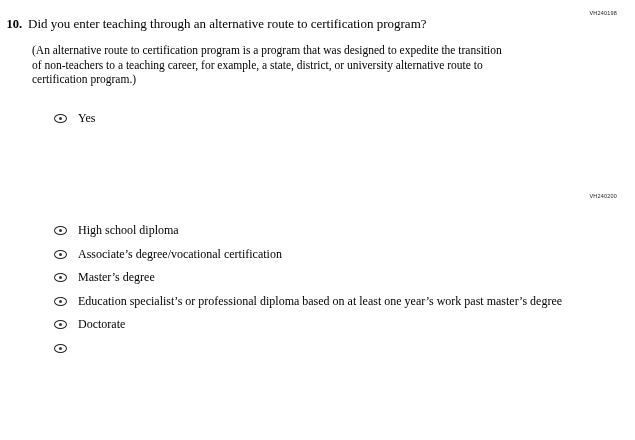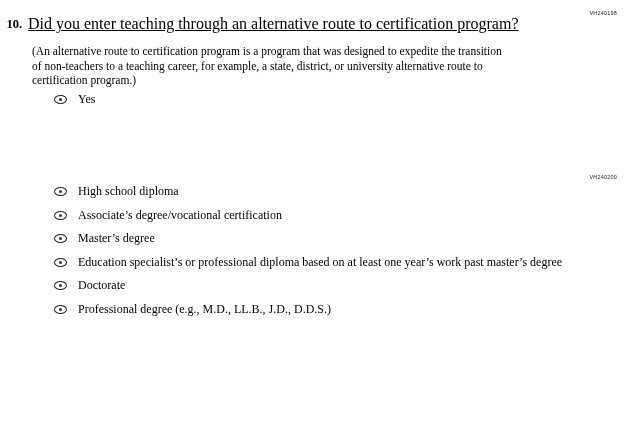--- a/index.html
+++ b/index.html
@@ -43,32 +43,31 @@
     position: absolute;
     left: -28px;
     top: 0;
     width: 22px;
     text-align: right;
     font-weight: bold;
     font-size: 12.5px;
   }
   .q-text {
     display: inline;
-    font-size: 16px;
-    text-decoration: underline;
+    font-size: 13px;
   }
   .q-paren {
     margin-top: 11px;
     margin-left: 4px;
     font-size: 11.5px;
     line-height: 14.5px;
     max-width: 470px;
   }
   .options {
-    margin-top: 4px;
+    margin-top: 24px;
     margin-left: 26px;
   }
   .option {
     display: flex;
     align-items: flex-start;
     margin-bottom: 6px;
   }
   .bubble {
     flex: 0 0 auto;
     width: 13px;
@@ -152,18 +151,17 @@
       <div class="option">
         <span class="bubble"></span>
         <span class="opt-label">Education specialist’s or professional diploma based on at least one year’s work past master’s degree</span>
       </div>
       <div class="option">
         <span class="bubble"></span>
         <span class="opt-label">Doctorate</span>
       </div>
       <div class="option">
         <span class="bubble"></span>
-        <span class="opt-label">Professional degree (e.g., M.D., LL.B., J.D., D.D.S.)</span>
       </div>
     </div>
   </div>
 
 </div>
 
 </body></html>

